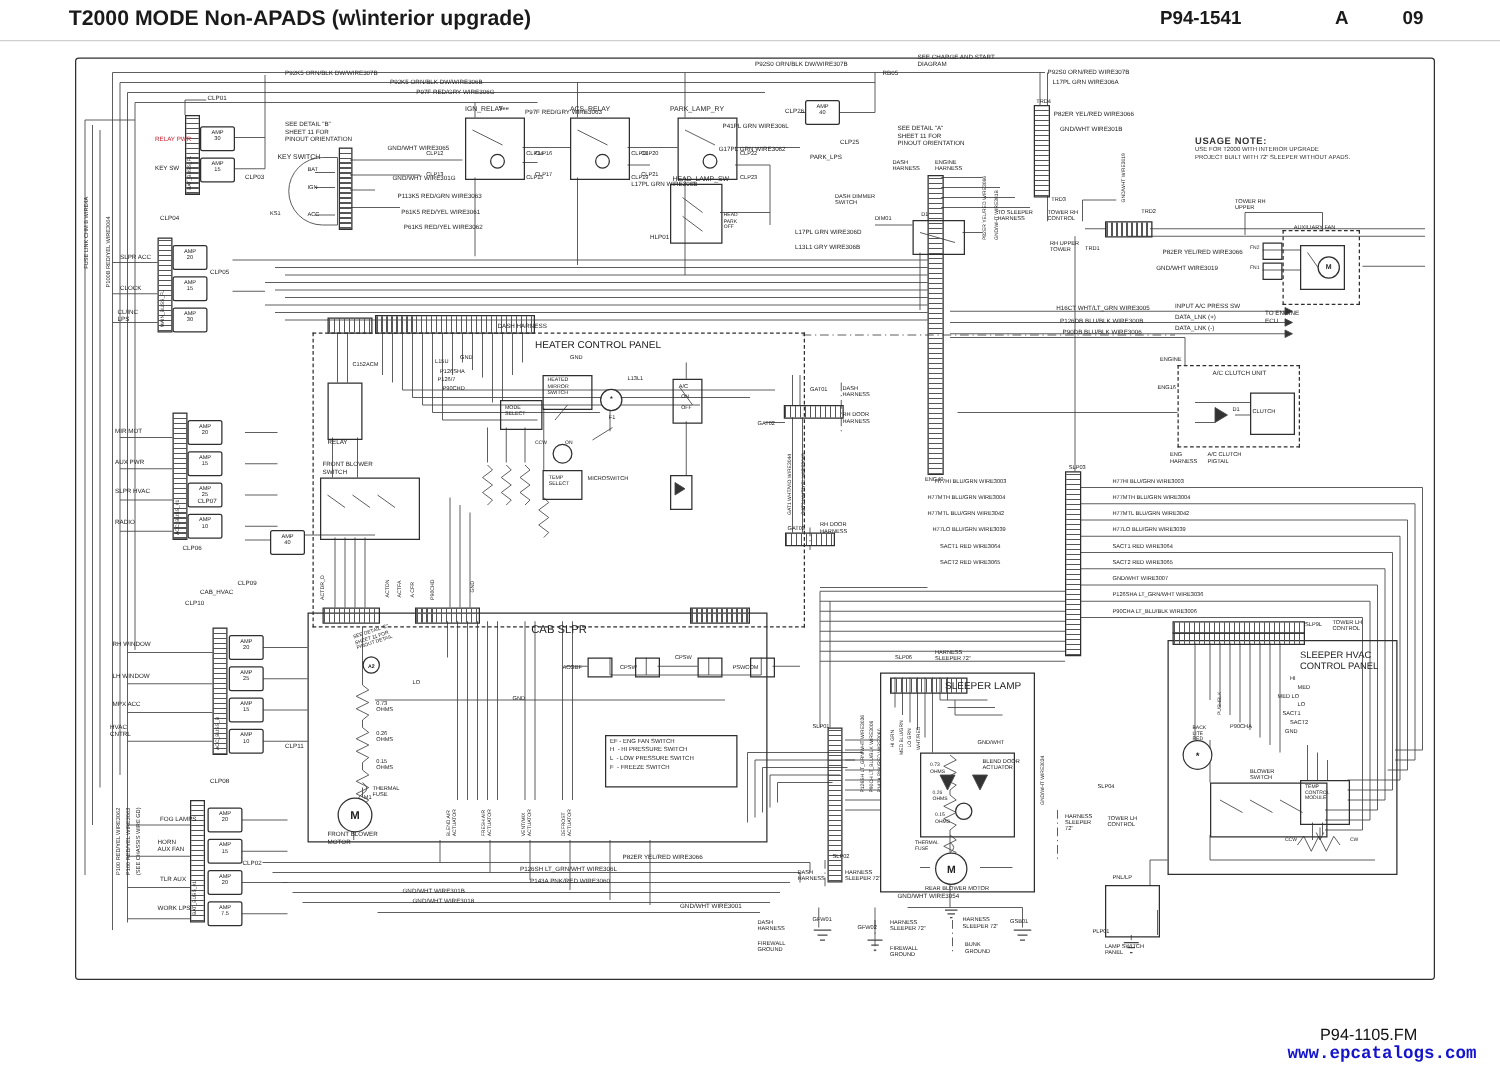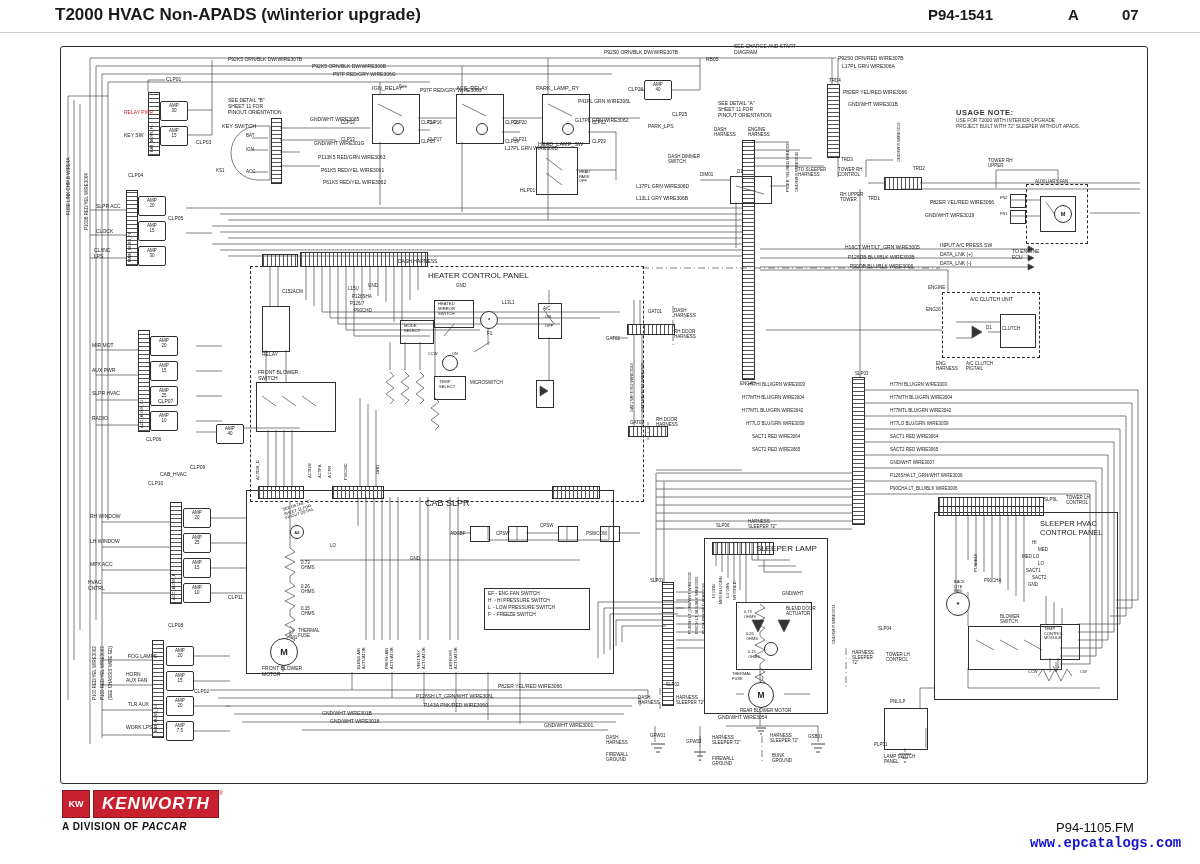--- a/index.html
+++ b/index.html
@@ -42,24 +42,24 @@
   .ftr-site{position:absolute;left:1030px;top:835px;font-size:14px;font-weight:bold;color:#1414cc;
             font-family:"Liberation Mono","DejaVu Sans Mono",monospace;}
   svg.wires{position:absolute;left:0;top:0;}
 </style>
 </head>
 <body>
 
 <div class="page">
 
   <div class="hdr">
-    <div class="title">T2000 HVAC Non-APADS (w\interior upgrade)</div>
+    <div class="title">T2000 MODE Non-APADS (w\interior upgrade)</div>
     <div class="doc">P94-1541</div>
     <div class="rev">A</div>
-    <div class="pg">07</div>
+    <div class="pg">09</div>
   </div>
 
   <div class="border-rect"></div>
 
   <svg class="wires" width="1200" height="864" viewBox="0 0 1200 864">
     <g stroke="#474747" stroke-width="0.7" fill="none">
       <path d="M90,58 H836 M96,66 H700 M102,74 H612 M108,82 H430 M90,58 V744 M96,66 V620 M102,74 V738 M108,82 V520 M68,96 V700 M74,100 V660 M80,104 V630 M68,96 H108"></path>
       <path d="M90,210 H126 M90,235 H126 M90,258 H126 M96,350 H138 M96,375 H138 M96,400 H138 M96,425 H138 M102,522 H170 M102,547 H170 M102,570 H170 M102,593 H170 M102,660 H152 M102,685 H152 M102,710 H152 M102,735 H152 M148,92 V80 M148,80 H165 M186,110 H212 M186,135 H212 M212,60 V135 M186,208 H212 M186,233 H212 M196,346 H222 M196,371 H222 M196,396 H222 M196,421 H222 M210,518 H246 M210,543 H246 M210,568 H246 M210,593 H246 M192,656 H230 M192,681 H230 M192,706 H230 M192,731 H230 M242,428 H300 M216,432 H196"></path>
       <path d="M280,128 H370 M280,140 H336 M280,152 H300 M280,166 H320 M380,94 V82 M462,94 V66 M548,94 V58 M418,118 H456 M418,130 H430 M502,118 H542 M502,132 H520 M588,118 H640 M588,132 H616 M640,90 H700 M700,90 V58 M616,132 V180 M576,170 H616 M380,142 V205 M462,142 V212 M548,142 V220"></path>
       <path d="M212,208 H742 M220,214 H742 M228,220 H742 M212,226 H742 M220,232 H742 M228,238 H742 M212,244 H742 M220,250 H742 M228,256 H742"></path>
@@ -515,25 +515,17 @@
     <div>L  - LOW PRESSURE SWITCH</div>
     <div>F  - FREEZE SWITCH</div>
   </div>
 
   <div class="usage">
     <div class="ut">USAGE NOTE:</div>
     <div class="ul">USE FOR T2000 WITH INTERIOR UPGRADE</div>
     <div class="ul">PROJECT BUILT WITH 72" SLEEPER WITHOUT APADS.</div>
   </div>
 
-  <div class="ftr-logo">
-    <div class="logo-row">
-      <div class="logo-bug">KW</div>
-      <div class="logo-main">KENWORTH</div>
-      <span class="logo-reg">®</span>
-    </div>
-    <div class="logo-sub"><span>A DIVISION OF </span><span class="pac">PACCAR</span></div>
-  </div>
 
   <div class="ftr-file">P94-1105.FM</div>
   <div class="ftr-site">www.epcatalogs.com</div>
 
 </div>
 
 </body></html>

